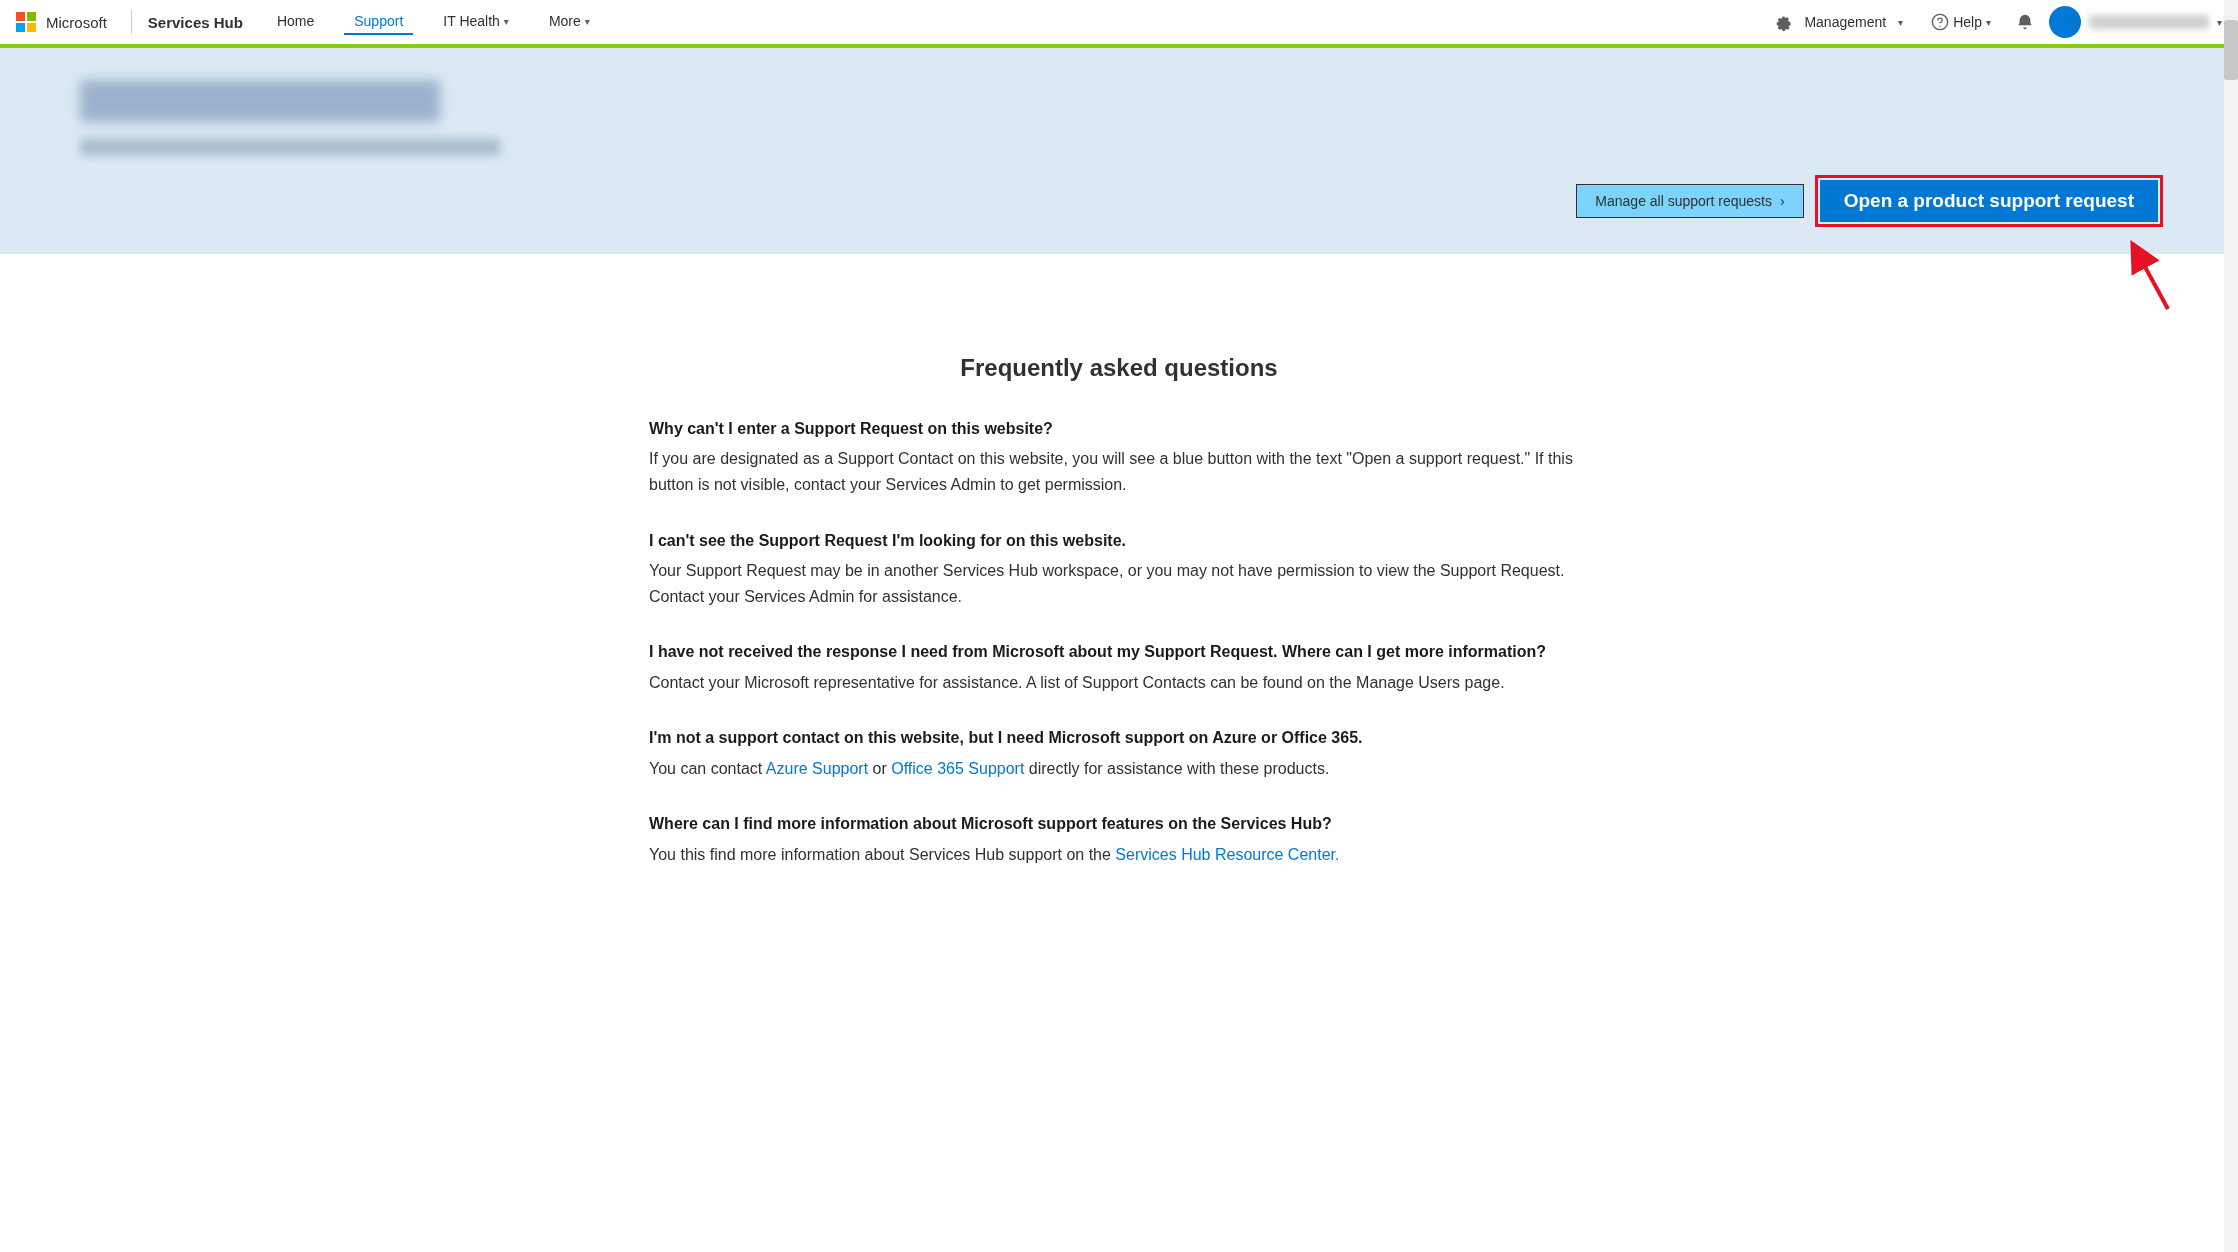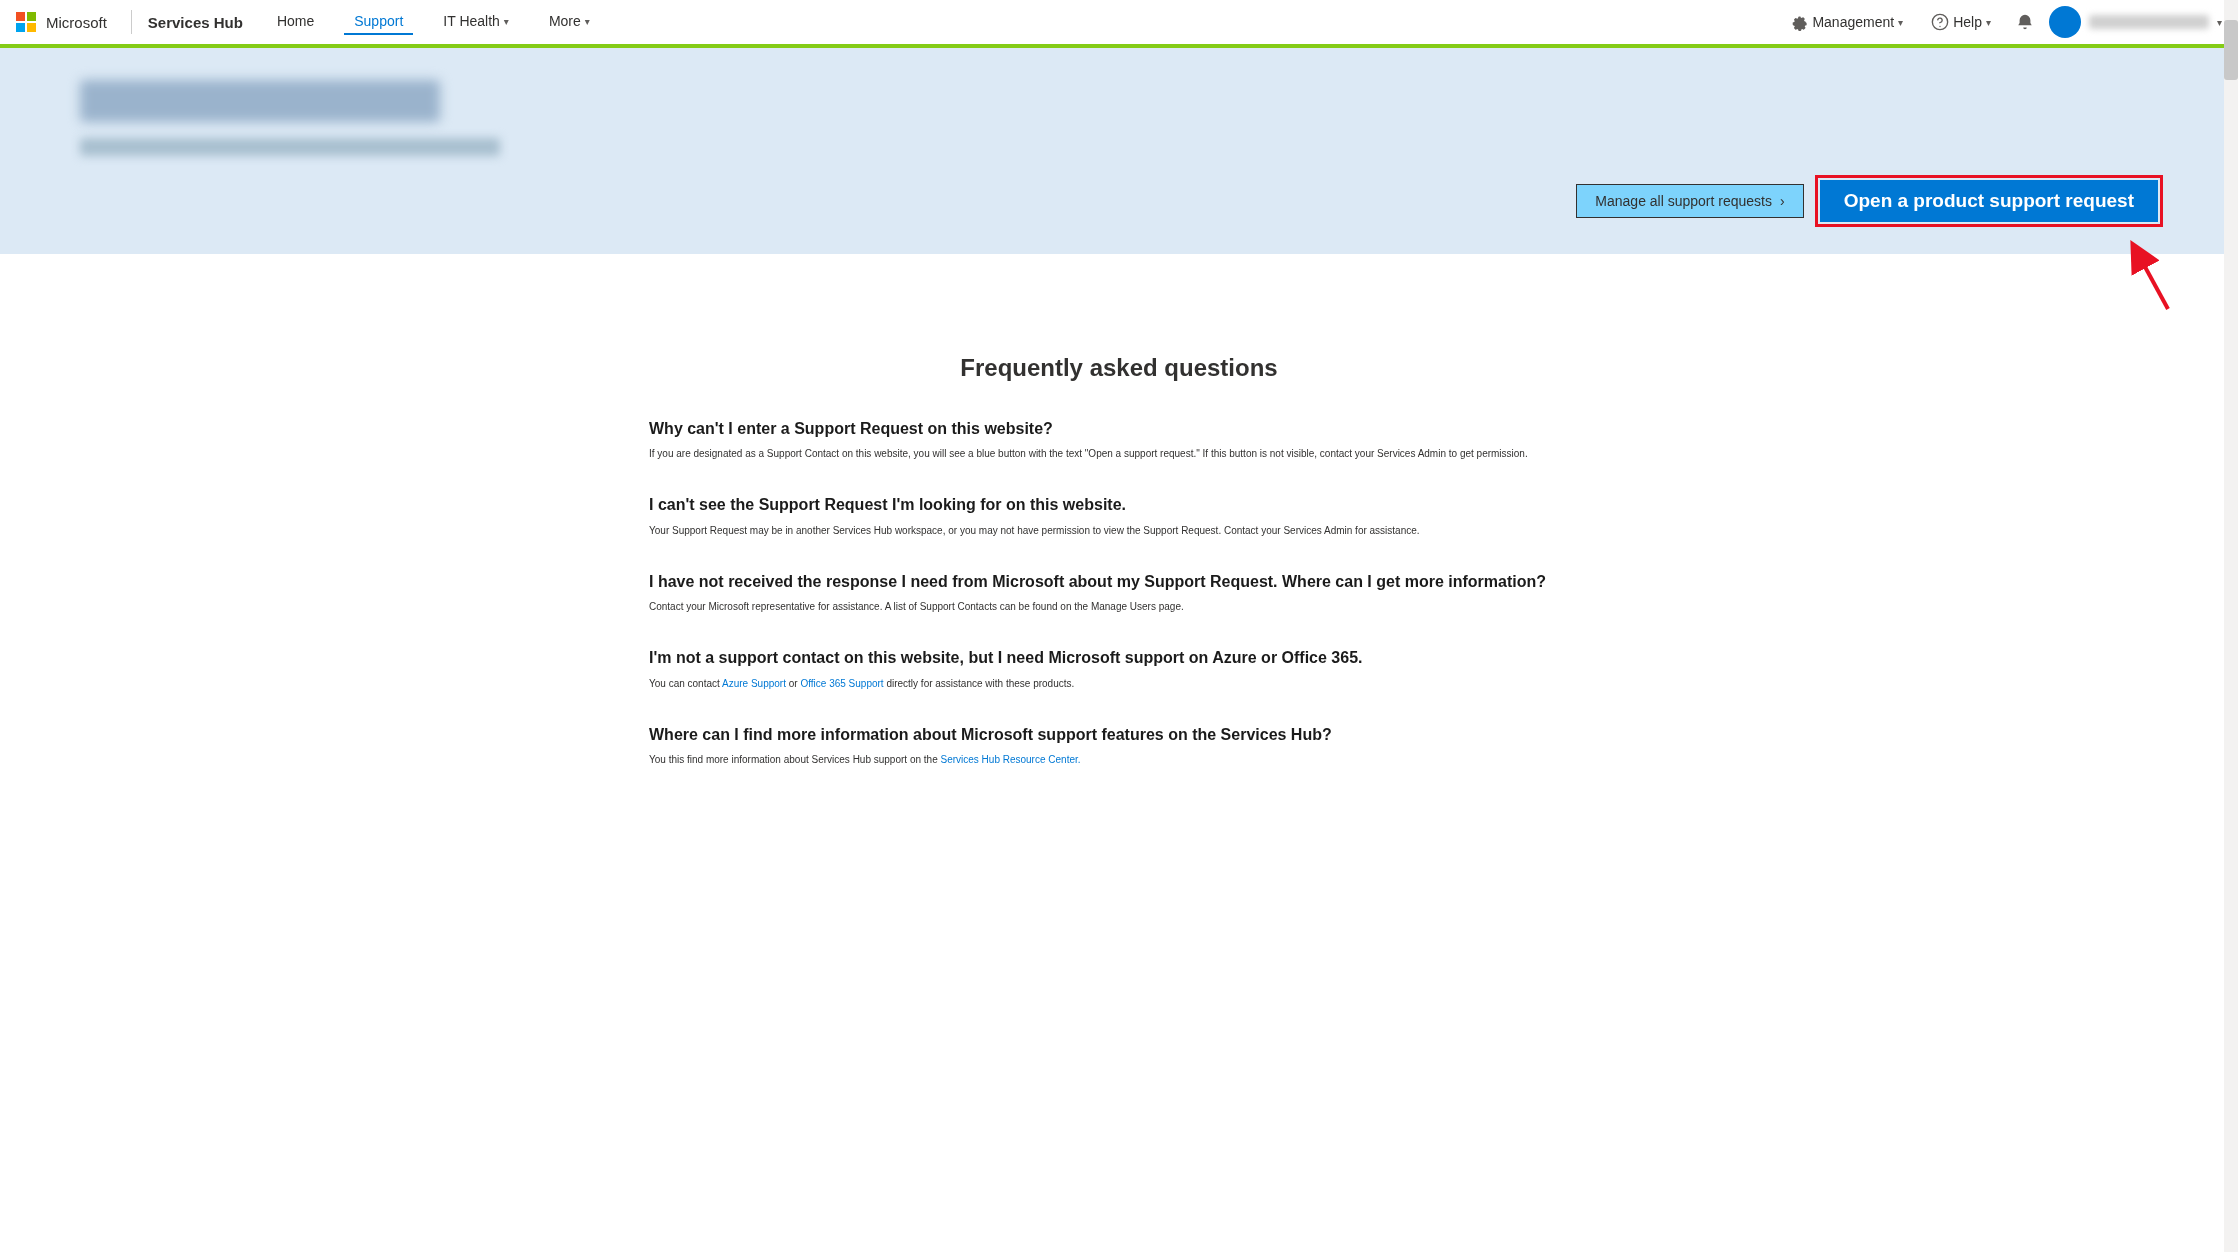--- a/index.html
+++ b/index.html
@@ -73,21 +73,21 @@
     }
     .nav-right {
       display: flex;
       align-items: center;
       gap: 8px;
       margin-left: auto;
     }
     .nav-management {
       display: flex;
       align-items: center;
-      gap: 4px;
+      gap: 12px;
       padding: 4px 10px;
       cursor: pointer;
       font-size: 14px;
       color: #323130;
     }
     .nav-help {
       display: flex;
       align-items: center;
       gap: 4px;
       padding: 4px 10px;
@@ -215,21 +215,21 @@
       margin-bottom: 32px;
     }
     .faq-question {
       font-size: 16px;
       font-weight: 700;
       color: #1b1b1b;
       margin-bottom: 6px;
       line-height: 1.4;
     }
     .faq-answer {
-      font-size: 10px;
+      font-size: 16px;
       color: #323130;
       line-height: 1.6;
     }
     .faq-link {
       color: #0078d4;
       text-decoration: none;
     }
 
     
     .scrollbar-right {

